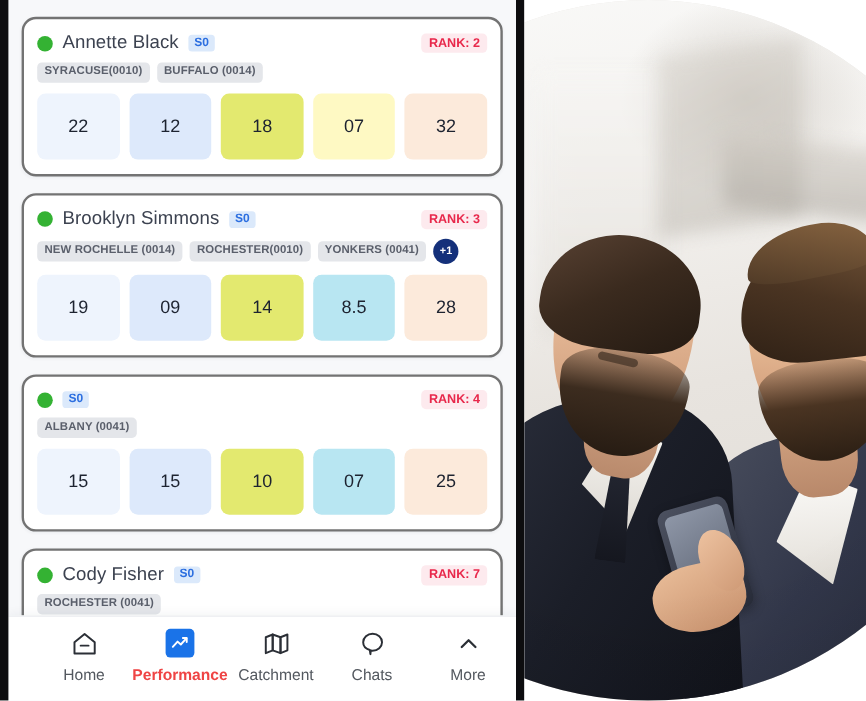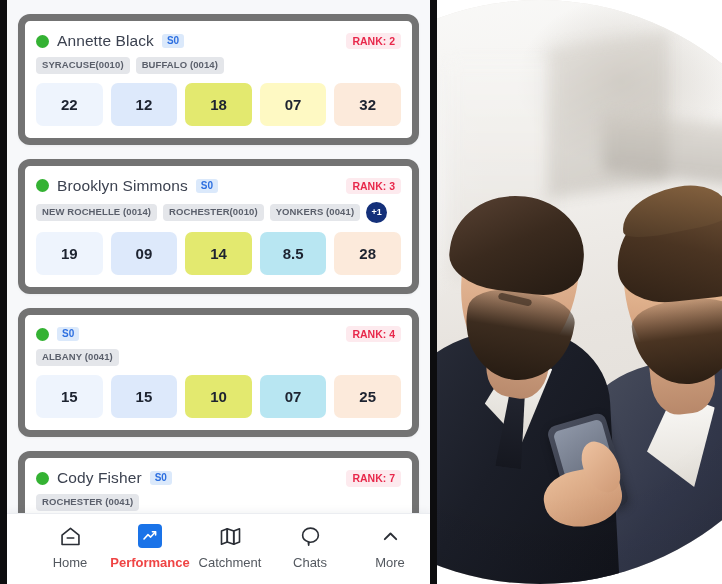--- a/index.html
+++ b/index.html
@@ -215,21 +215,21 @@
     width: 423px;
     height: 513px;
     padding: 14px 0 8px 0;
     overflow: hidden;
   }
 
   .perf-card {
     position: relative;
     margin: 0 11px 14px 11px;
     background: #ffffff;
-    border: 7px solid #737373;
+    border: 2px solid #737373;
     border-radius: 12px;
     padding: 11px 11px 12px 11px;
     box-shadow: 0 1px 3px rgba(22,32,58,.05);
   }
 
   .card-head {
     display: flex;
     align-items: center;
     gap: 8px;
     margin-bottom: 7px;
@@ -298,27 +298,27 @@
     justify-content: center;
     flex: 0 0 auto;
   }
 
   .stats-row {
     display: flex;
     gap: 8px;
   }
   .stat-box {
     flex: 1 1 0;
-    height: 43px;
+    height: 55px;
     border-radius: 7px;
     display: flex;
     align-items: center;
     justify-content: center;
     font-size: 15px;
-    font-weight: bold;
+    font-weight: normal;
     color: #1d2330;
   }
 
   
   #bottom-nav {
     position: absolute;
     left: 7px; top: 513px;
     width: 423px; height: 71px;
     background: #ffffff;
     border-top: 1px solid #ebedf1;

